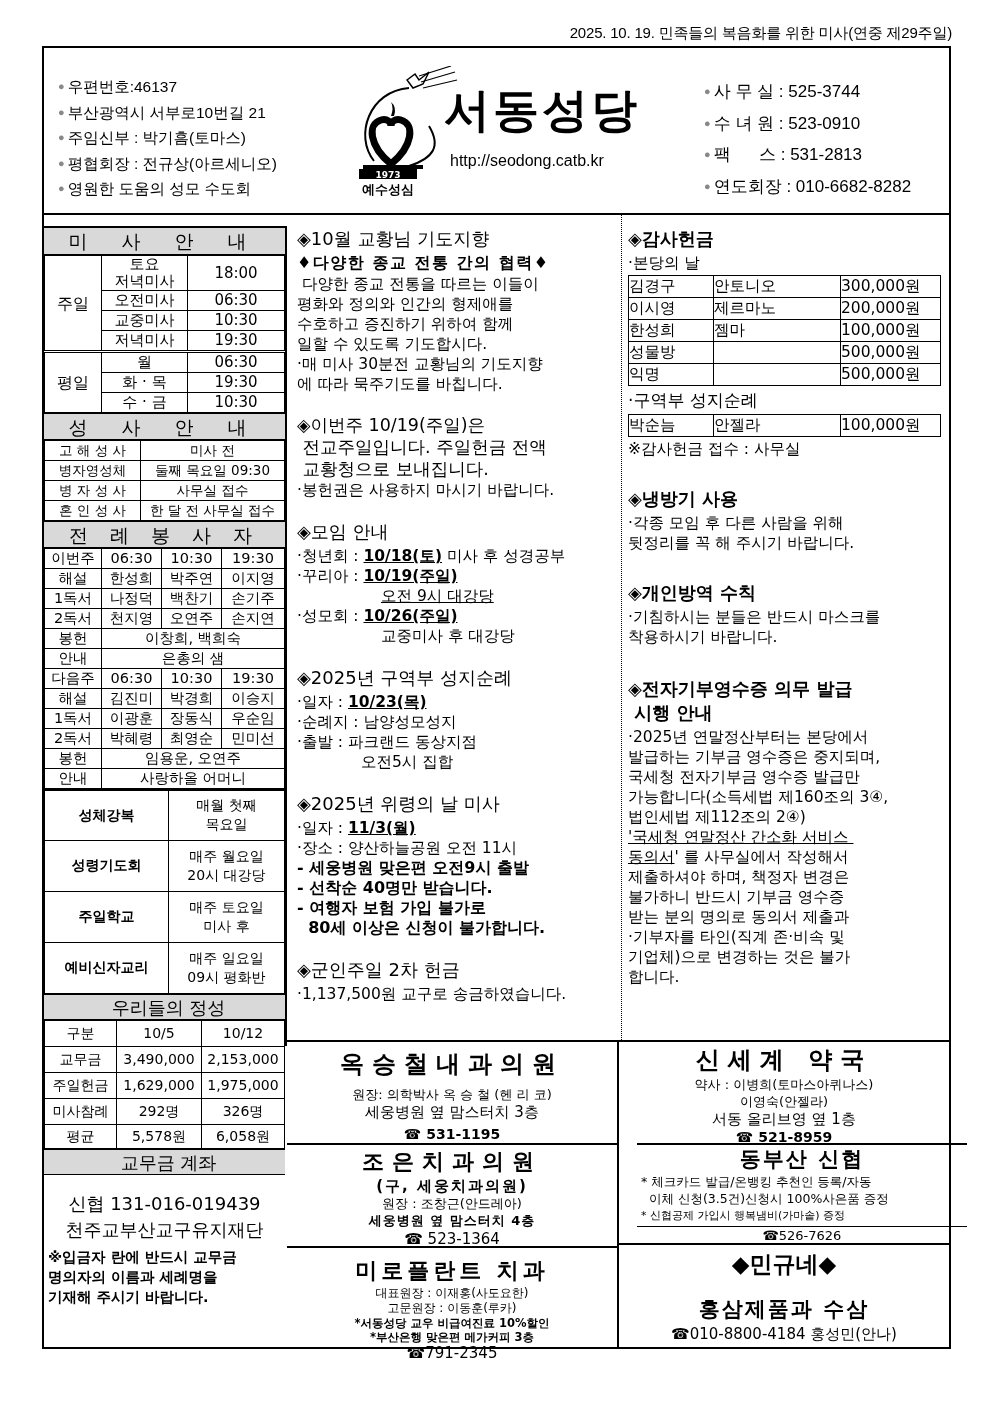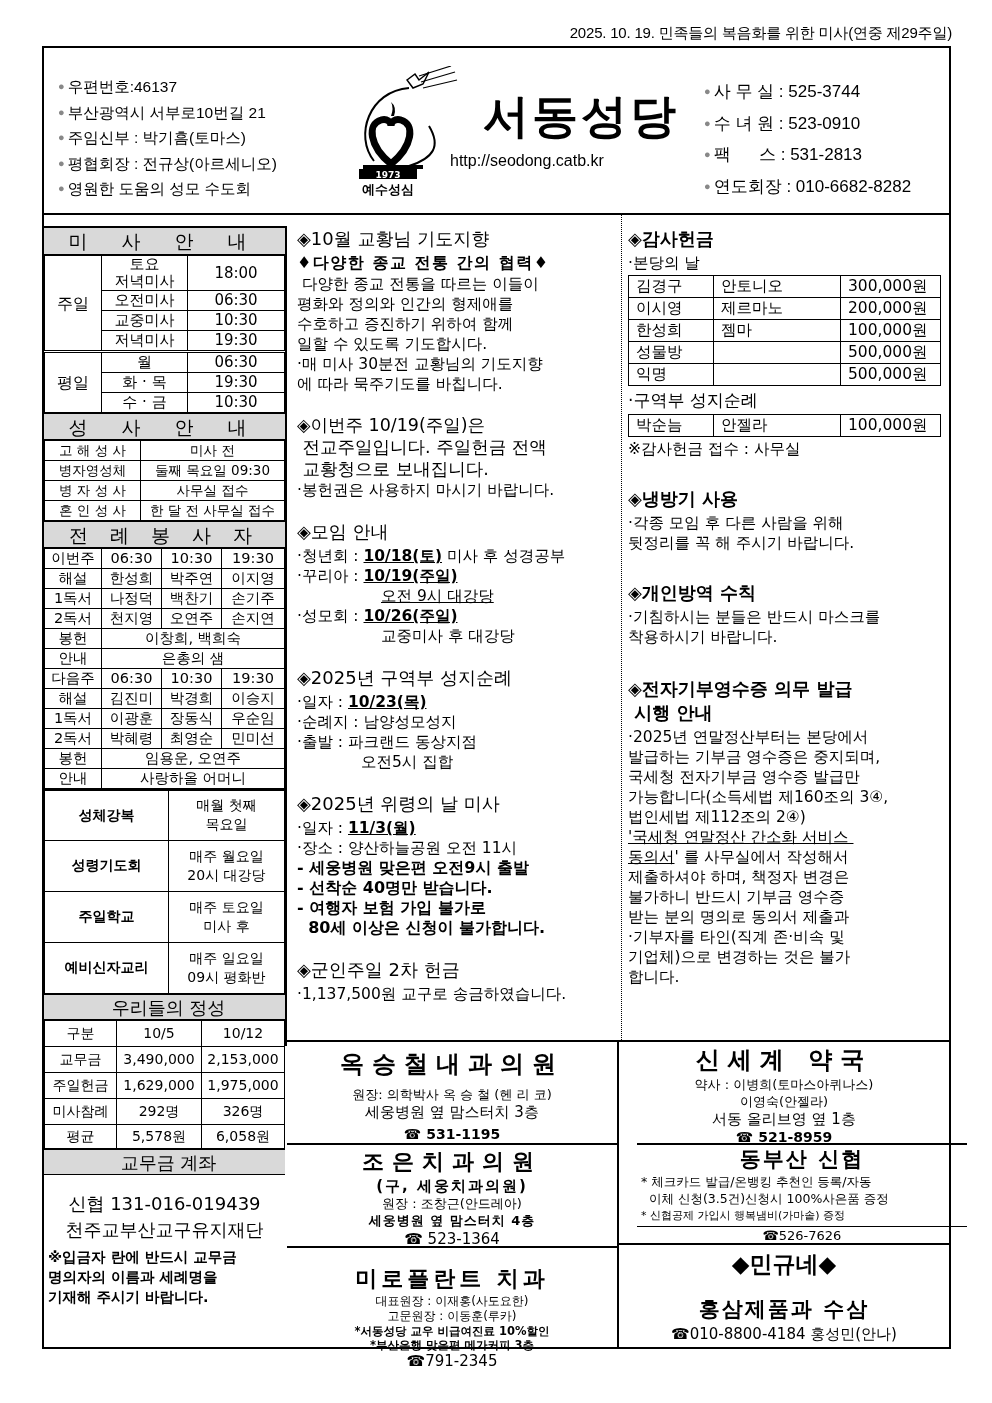--- a/index.html
+++ b/index.html
@@ -9,21 +9,21 @@
   .top-caption { position: absolute; right: 40px; top: 24px; font-size: 15px; letter-spacing: -0.2px; white-space: nowrap; font-family: "Liberation Sans", sans-serif; }
 
   .frame { position: absolute; left: 42px; top: 46px; width: 909px; height: 1303px; border: 2px solid #000; }
 
   
   .header { position: absolute; left: 0; top: 0; width: 905px; height: 167px; border-bottom: 2px solid #000; }
   .hdr-left { position: absolute; left: 14px; top: 26px; font-size: 15.5px; line-height: 24.5px; font-family: "Liberation Sans", sans-serif; }
   .hdr-left .row, .hdr-right .row { white-space: nowrap; }
   .bullet { color: #888; font-size: 11px; margin-right: 3px; vertical-align: 2px; }
   .logo { position: absolute; left: 305px; top: 18px; width: 110px; height: 130px; }
-  .brand { position: absolute; left: 400px; top: 38px; font-size: 46px; font-weight: bold; letter-spacing: 3px; font-family: "DejaVu Sans", sans-serif; margin-left: 39px; }
+  .brand { position: absolute; left: 400px; top: 32px; font-size: 46px; font-weight: bold; letter-spacing: 3px; font-family: "DejaVu Sans", sans-serif; }
   .brand-url { position: absolute; left: 406px; top: 104px; font-size: 16px; font-family: "Liberation Sans", sans-serif; text-align: center; }
   .hdr-right { position: absolute; left: 660px; top: 28px; font-size: 17px; line-height: 30.5px; font-family: "Liberation Sans", sans-serif; }
 
   
   .col-left { position: absolute; left: 0; top: 178px; width: 243px; height: 820px; border-top: 2px solid #000; border-right: 2px solid #000; }
   .col-mid { position: absolute; left: 243px; top: 167px; width: 335px; height: 825px; border-right: 1px dotted #000; padding: 12px 0 0 10px; }
   .col-right { position: absolute; left: 578px; top: 167px; width: 327px; height: 825px; padding: 12px 0 0 6px; }
 
   table.grid { border-collapse: collapse; width: 100%; font-size: 14px; }
   table.grid td { border: 1px solid #000; text-align: center; padding: 0; line-height: 19px; white-space: nowrap; }
@@ -32,21 +32,21 @@
 
   .mid-title { font-size: 18px; margin-bottom: 2px; white-space: nowrap; }
   .mid-sub { font-size: 16px; font-weight: bold; letter-spacing: 1.5px; white-space: nowrap; }
   .txt { font-size: 15.5px; line-height: 20px; white-space: nowrap; }
   .txt-b { font-size: 16px; line-height: 20px; font-weight: bold; white-space: nowrap; }
   .big { font-size: 17.5px; line-height: 22px; white-space: nowrap; }
   .u { text-decoration: underline; font-weight: bold; }
   .gap { height: 20px; }
 
   .don { border-collapse: collapse; width: 313px; font-size: 15.5px; margin: 2px 0; }
-  .don td { border: 1px solid #000; padding: 0 7px; line-height: 21px; white-space: nowrap; }
+  .don td { border: 1px solid #000; padding: 0 0; line-height: 21px; white-space: nowrap; }
 
   
   .ad { position: absolute; border-top: 2px solid #000; text-align: center; }
   .ad-title { font-weight: bold; font-size: 24px; letter-spacing: 8px; }
   .ad-line { font-size: 13px; line-height: 17px; white-space: nowrap; }
   .ad-line-b { font-size: 14px; font-weight: bold; line-height: 18px; white-space: nowrap; }
 </style>
 </head>
 <body>
 
@@ -469,21 +469,21 @@
     <div class="ad-line-b" style="font-size:13px;letter-spacing:1px">세웅병원 옆 맘스터치 4층</div>
     <div class="ad-line-b" style="font-weight:normal;font-size:15px">☎ 523-1364</div>
   </div>
   <div class="ad" style="left:593px;top:1095px;width:330px;height:124px;padding-top:0">
     <div class="ad-title" style="font-size:21px;letter-spacing:2px">동부산 신협</div>
     <div class="ad-line" style="text-align:left;padding-left:4px;white-space:pre;font-size:12.5px">* 체크카드 발급/온뱅킹 추천인 등록/자동</div>
     <div class="ad-line" style="text-align:left;padding-left:4px;white-space:pre;font-size:12.5px">  이체 신청(3.5건)신청시 100%사은품 증정</div>
     <div class="ad-line" style="text-align:left;padding-left:4px;white-space:pre;font-size:11px">* 신협공제 가입시 행복냄비(가마솥) 증정</div>
     <div class="ad-line" style="border-top:1px solid #000;margin-top:2px;line-height:18px">☎526-7626</div>
   </div>
-  <div class="ad" style="left:243px;top:1198px;width:332px;height:101px;border-right:2px solid #000;padding-top:16px">
+  <div class="ad" style="left:243px;top:1198px;width:332px;height:101px;border-right:2px solid #000;padding-top:8px">
     <div class="ad-title" style="font-size:22px;letter-spacing:4px">미로플란트 치과</div>
     <div class="ad-line" style="font-size:12px;line-height:15px">대표원장 : 이재홍(사도요한)</div>
     <div class="ad-line" style="font-size:12px;line-height:15px">고문원장 : 이동훈(루카)</div>
     <div class="ad-line" style="font-size:11.5px;line-height:14px;font-weight:bold">*서동성당 교우 비급여진료 10%할인</div>
     <div class="ad-line" style="font-size:11.5px;line-height:14px;font-weight:bold">*부산은행 맞은편 메가커피 3층</div>
     <div class="ad-line" style="font-size:15px;line-height:18px">☎791-2345</div>
   </div>
   <div class="ad" style="left:575px;top:1195px;width:330px;height:104px;padding-top:4px">
     <div class="ad-title" style="font-size:23px;letter-spacing:0">◆민규네◆</div>
     <div class="ad-line-b" style="font-size:21px;line-height:30px;margin-top:14px;letter-spacing:2px">홍삼제품과 수삼</div>

